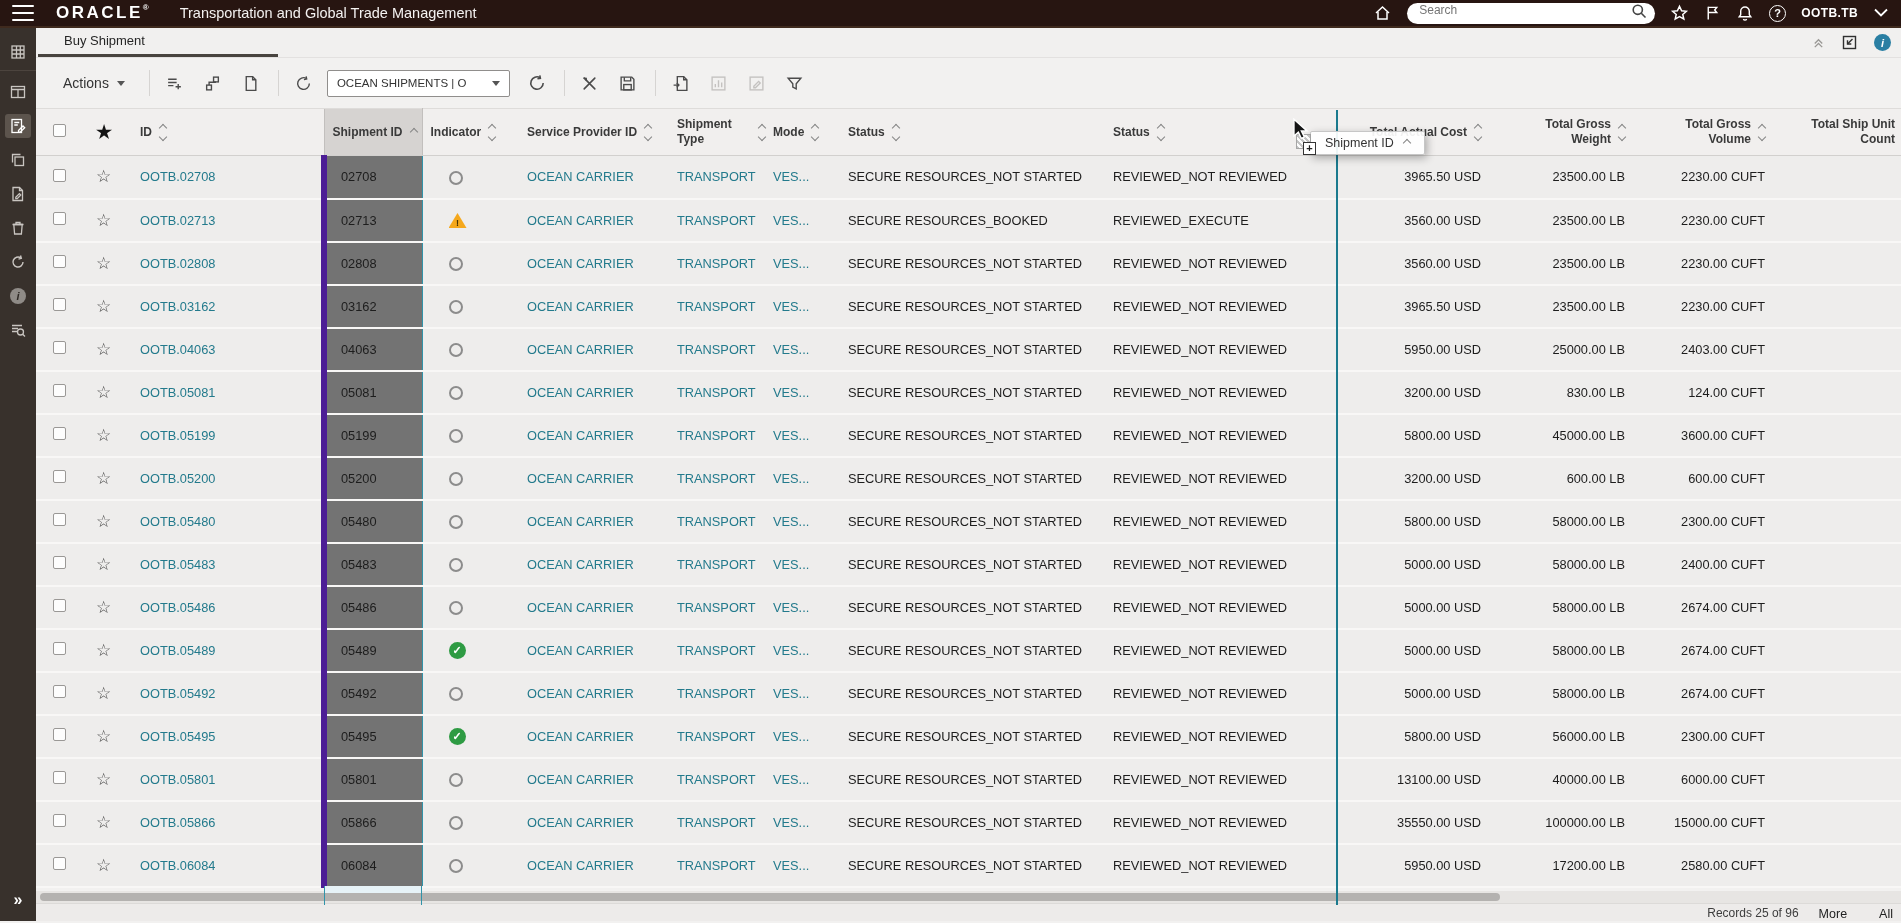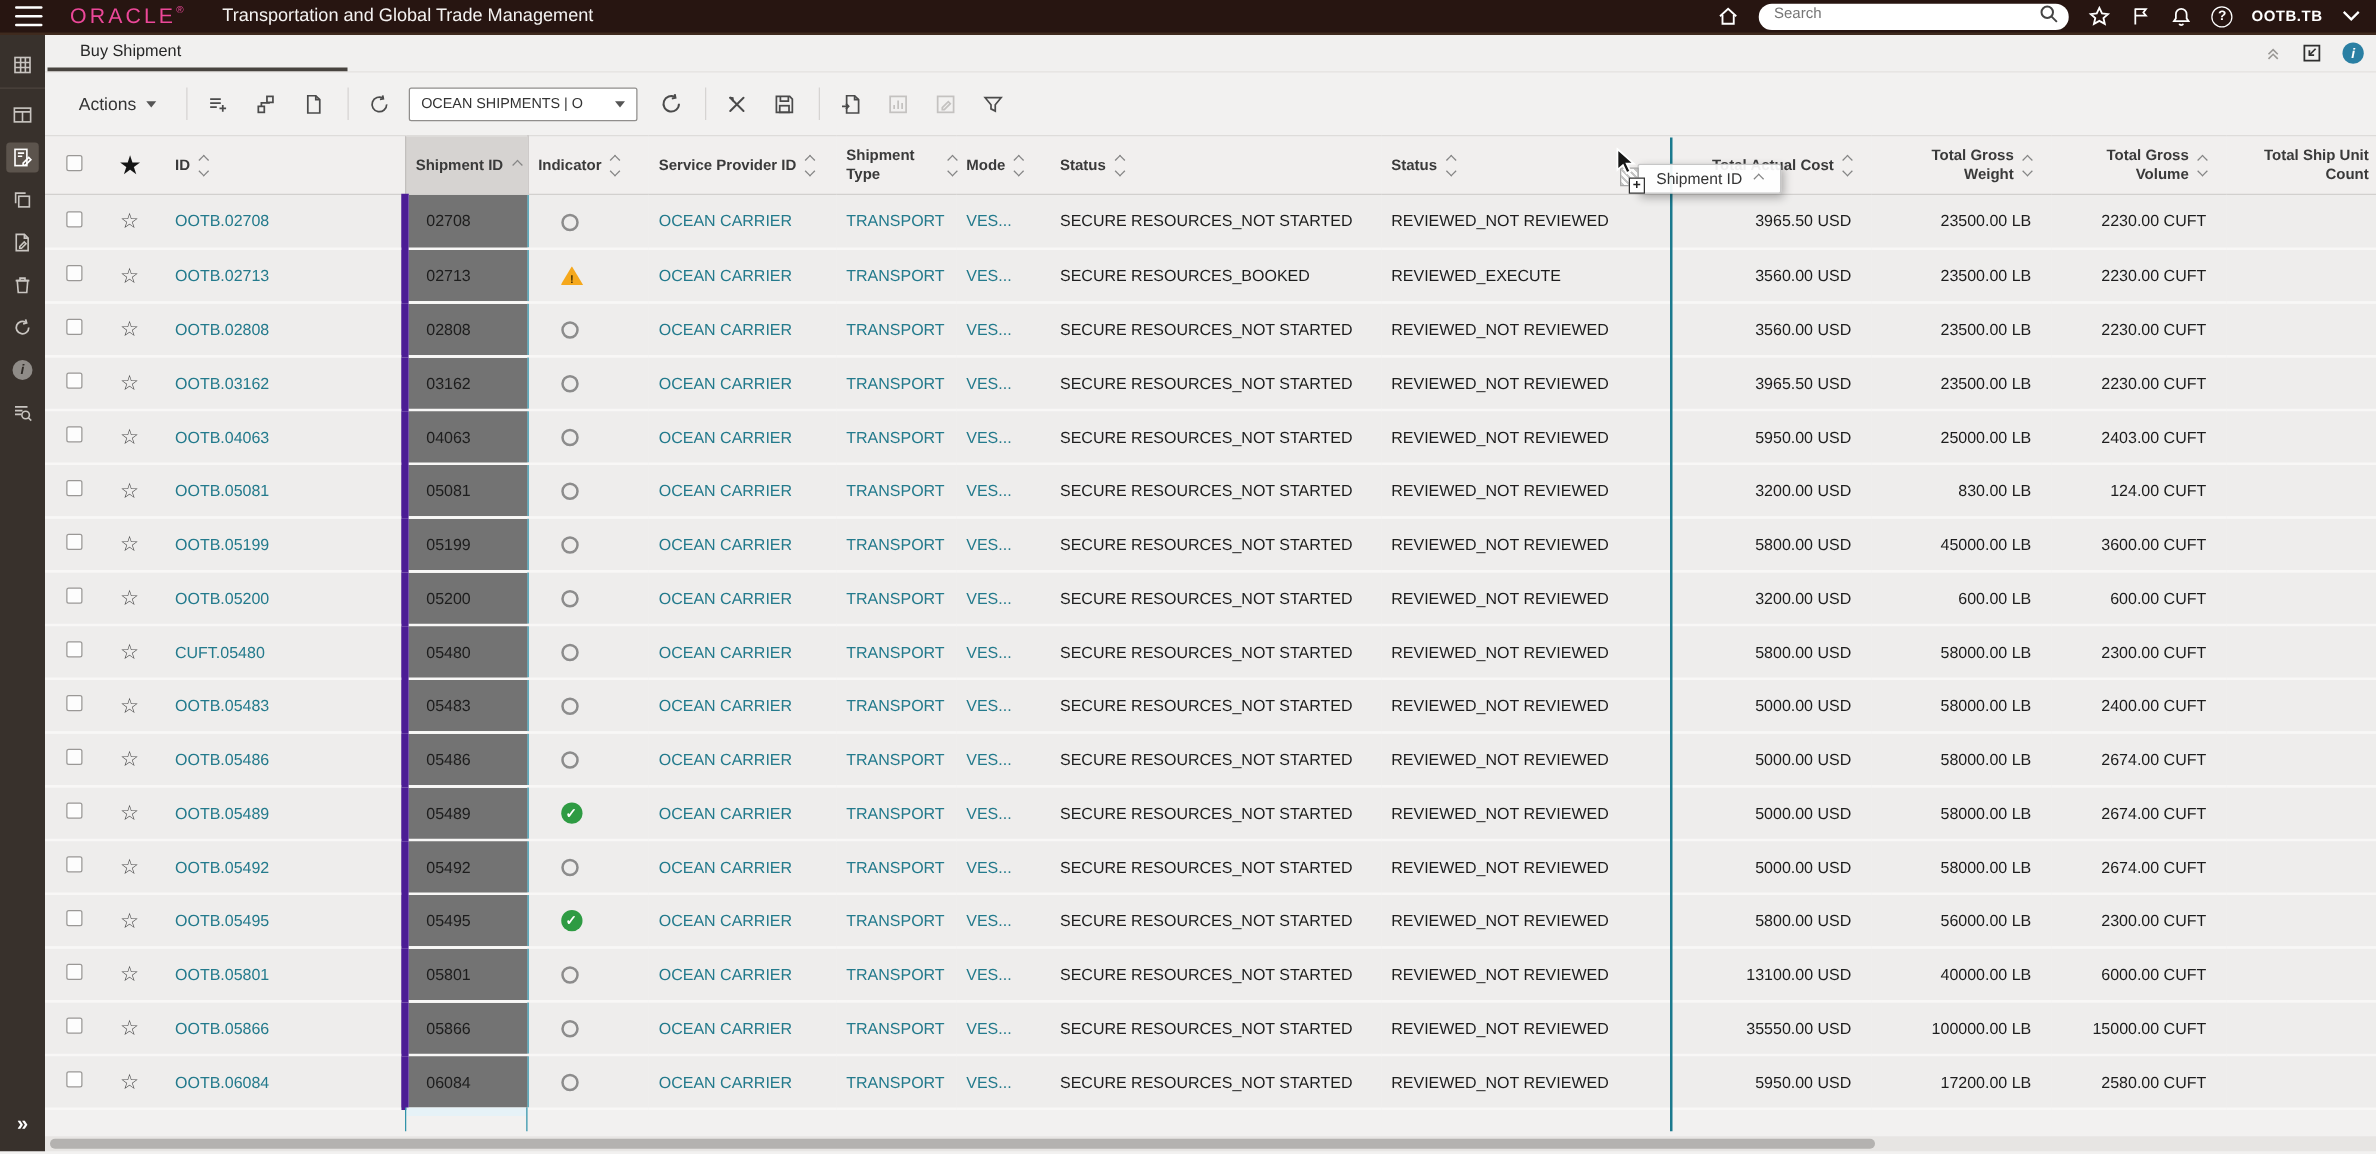--- a/index.html
+++ b/index.html
@@ -3,21 +3,21 @@
 <meta charset="utf-8">
 <style>
   *{box-sizing:border-box;margin:0;padding:0}
   html,body{width:1901px;height:923px;overflow:hidden}
   body{font-family:"Liberation Sans",sans-serif;background:#f2f1f0;position:relative;color:#2d2d2d}
 
   
   .topbar{height:28px;background:#271511;border-bottom:2px solid #3f2a1e;display:flex;align-items:center;padding:0 12px;color:#fff}
   .hamburger{width:22px;height:16px;display:flex;flex-direction:column;justify-content:space-between;cursor:pointer;margin-right:22px}
   .hamburger span{display:block;height:2px;background:#fff;border-radius:1px}
-  .brand{font-weight:normal;font-size:17px;letter-spacing:2.5px;color:#ec4899}
+  .brand{font-weight:bold;font-size:17px;letter-spacing:2.5px;color:#ffffff}
   .brand .reg{font-size:8px;vertical-align:top;letter-spacing:0}
   .apptitle{font-size:14.5px;margin-left:31px;color:#f4f2f1;white-space:nowrap}
   .topbar-right{margin-left:auto;display:flex;align-items:center;gap:15px}
   .tb-ic{display:flex;align-items:center;justify-content:center;cursor:pointer}
   .searchpill{width:248px;height:21px;background:#fff;border-radius:11px;display:flex;align-items:flex-start;padding:0 8px 0 12px}
   .searchpill input{border:none;outline:none;flex:1;font-size:12px;color:#333;background:transparent;font-family:"Liberation Sans",sans-serif}
   .helpcirc{width:17px;height:17px;border:1.5px solid #fff;border-radius:50%;font-size:11px;font-weight:bold;color:#fff;display:flex;align-items:center;justify-content:center}
   .username{font-size:12px;font-weight:bold;letter-spacing:.4px}
 
   
@@ -562,21 +562,21 @@
     <td>SECURE RESOURCES_NOT STARTED</td>
     <td>REVIEWED_NOT REVIEWED</td>
     <td class="num">3200.00 USD</td>
     <td class="num">600.00 LB</td>
     <td class="num">600.00 CUFT</td>
     <td class="num"></td>
   </tr>
             <tr>
     <td class="c-check"><span class="checkbox"></span></td>
     <td class="c-star"><span class="star">☆</span></td>
-    <td class="c-id"><a class="link">CUFT.05480</a></td>
+    <td class="c-id"><a class="link">OOTB.05480</a></td>
     <td class="c-shipid"><span>05480</span></td>
     <td class="c-ind"><span class="ind ind-none"></span></td>
     <td><a class="link">OCEAN CARRIER</a></td>
     <td><a class="link">TRANSPORT</a></td>
     <td><a class="link">VES...</a></td>
     <td>SECURE RESOURCES_NOT STARTED</td>
     <td>REVIEWED_NOT REVIEWED</td>
     <td class="num">5800.00 USD</td>
     <td class="num">58000.00 LB</td>
     <td class="num">2300.00 CUFT</td>
@@ -711,20 +711,25 @@
     <td class="num"></td>
   </tr>
           </tbody>
       </table>
     </div>
 
     <div class="hscroll">
       <div class="thumb"></div>
     </div>
 
+    <div class="footer">
+      <span>Records 25 of 96</span>
+      <span class="more">More</span>
+      <span class="all">All</span>
+    </div>
   </div>
 </div>
 
 <div class="drop-line"></div>
 <div class="col-extend"></div>
 <div class="drag-ghost">
   <span>Shipment ID</span>
     <span class="sort">
       <i class="chu"></i>
     </span>

